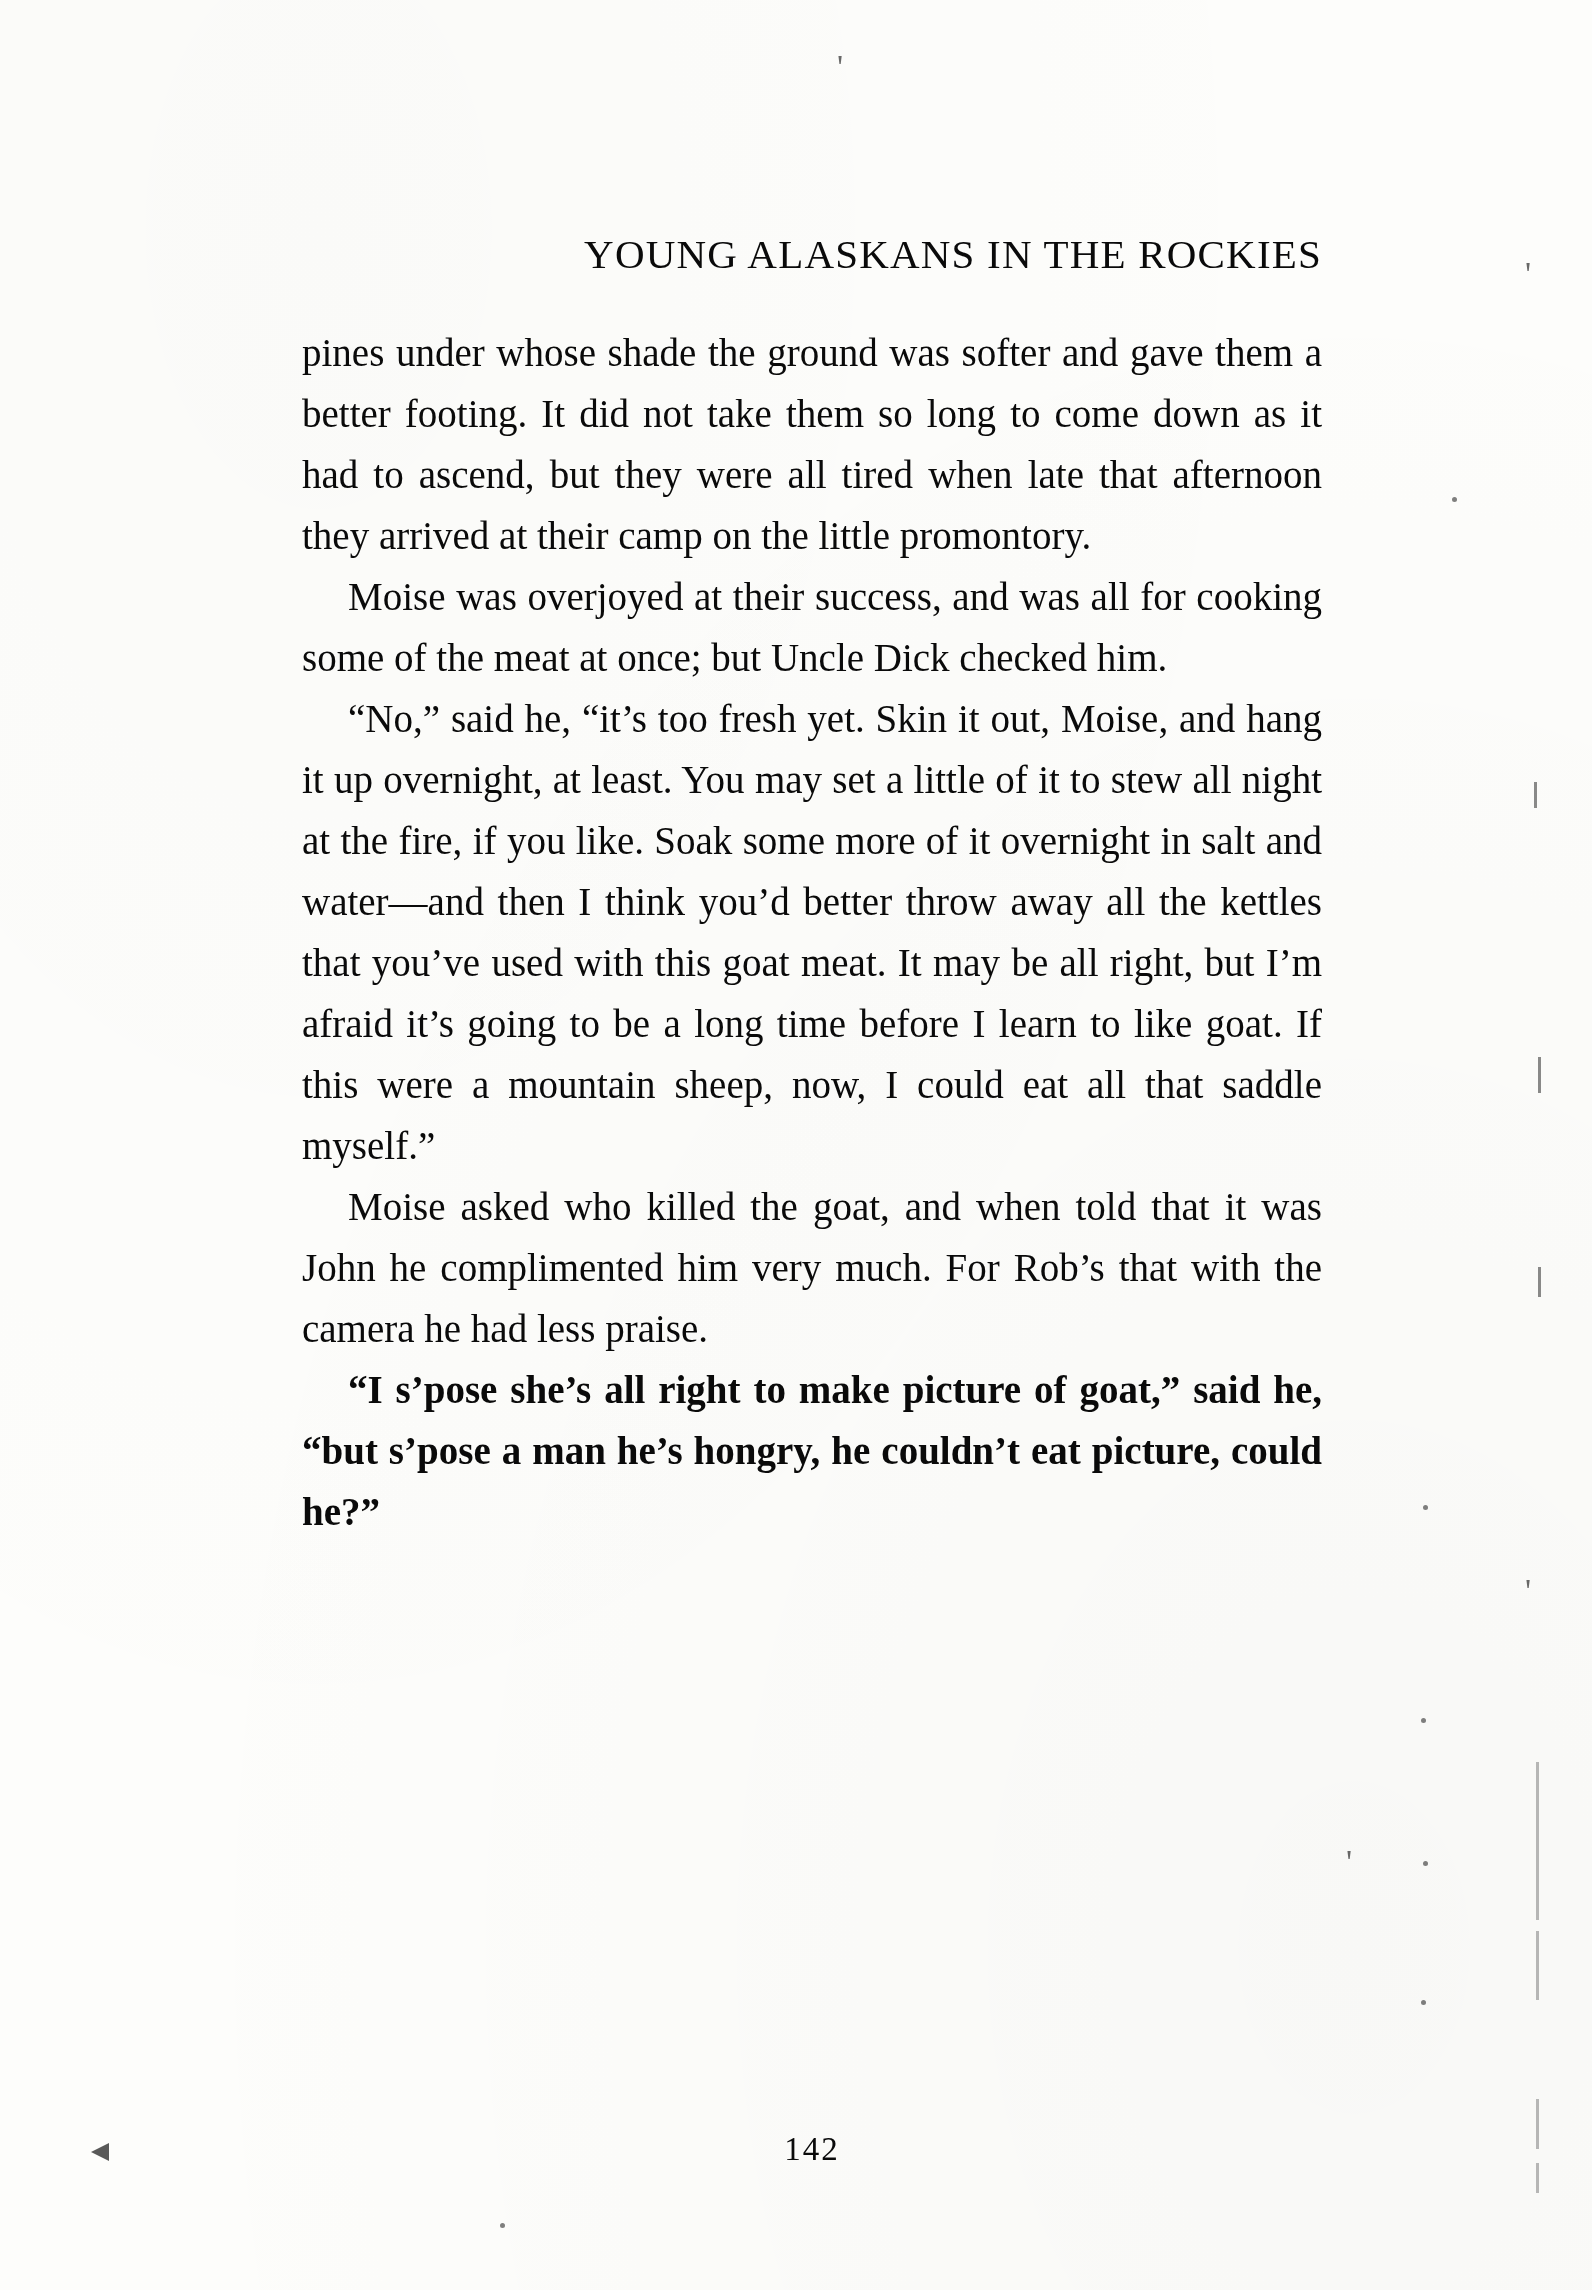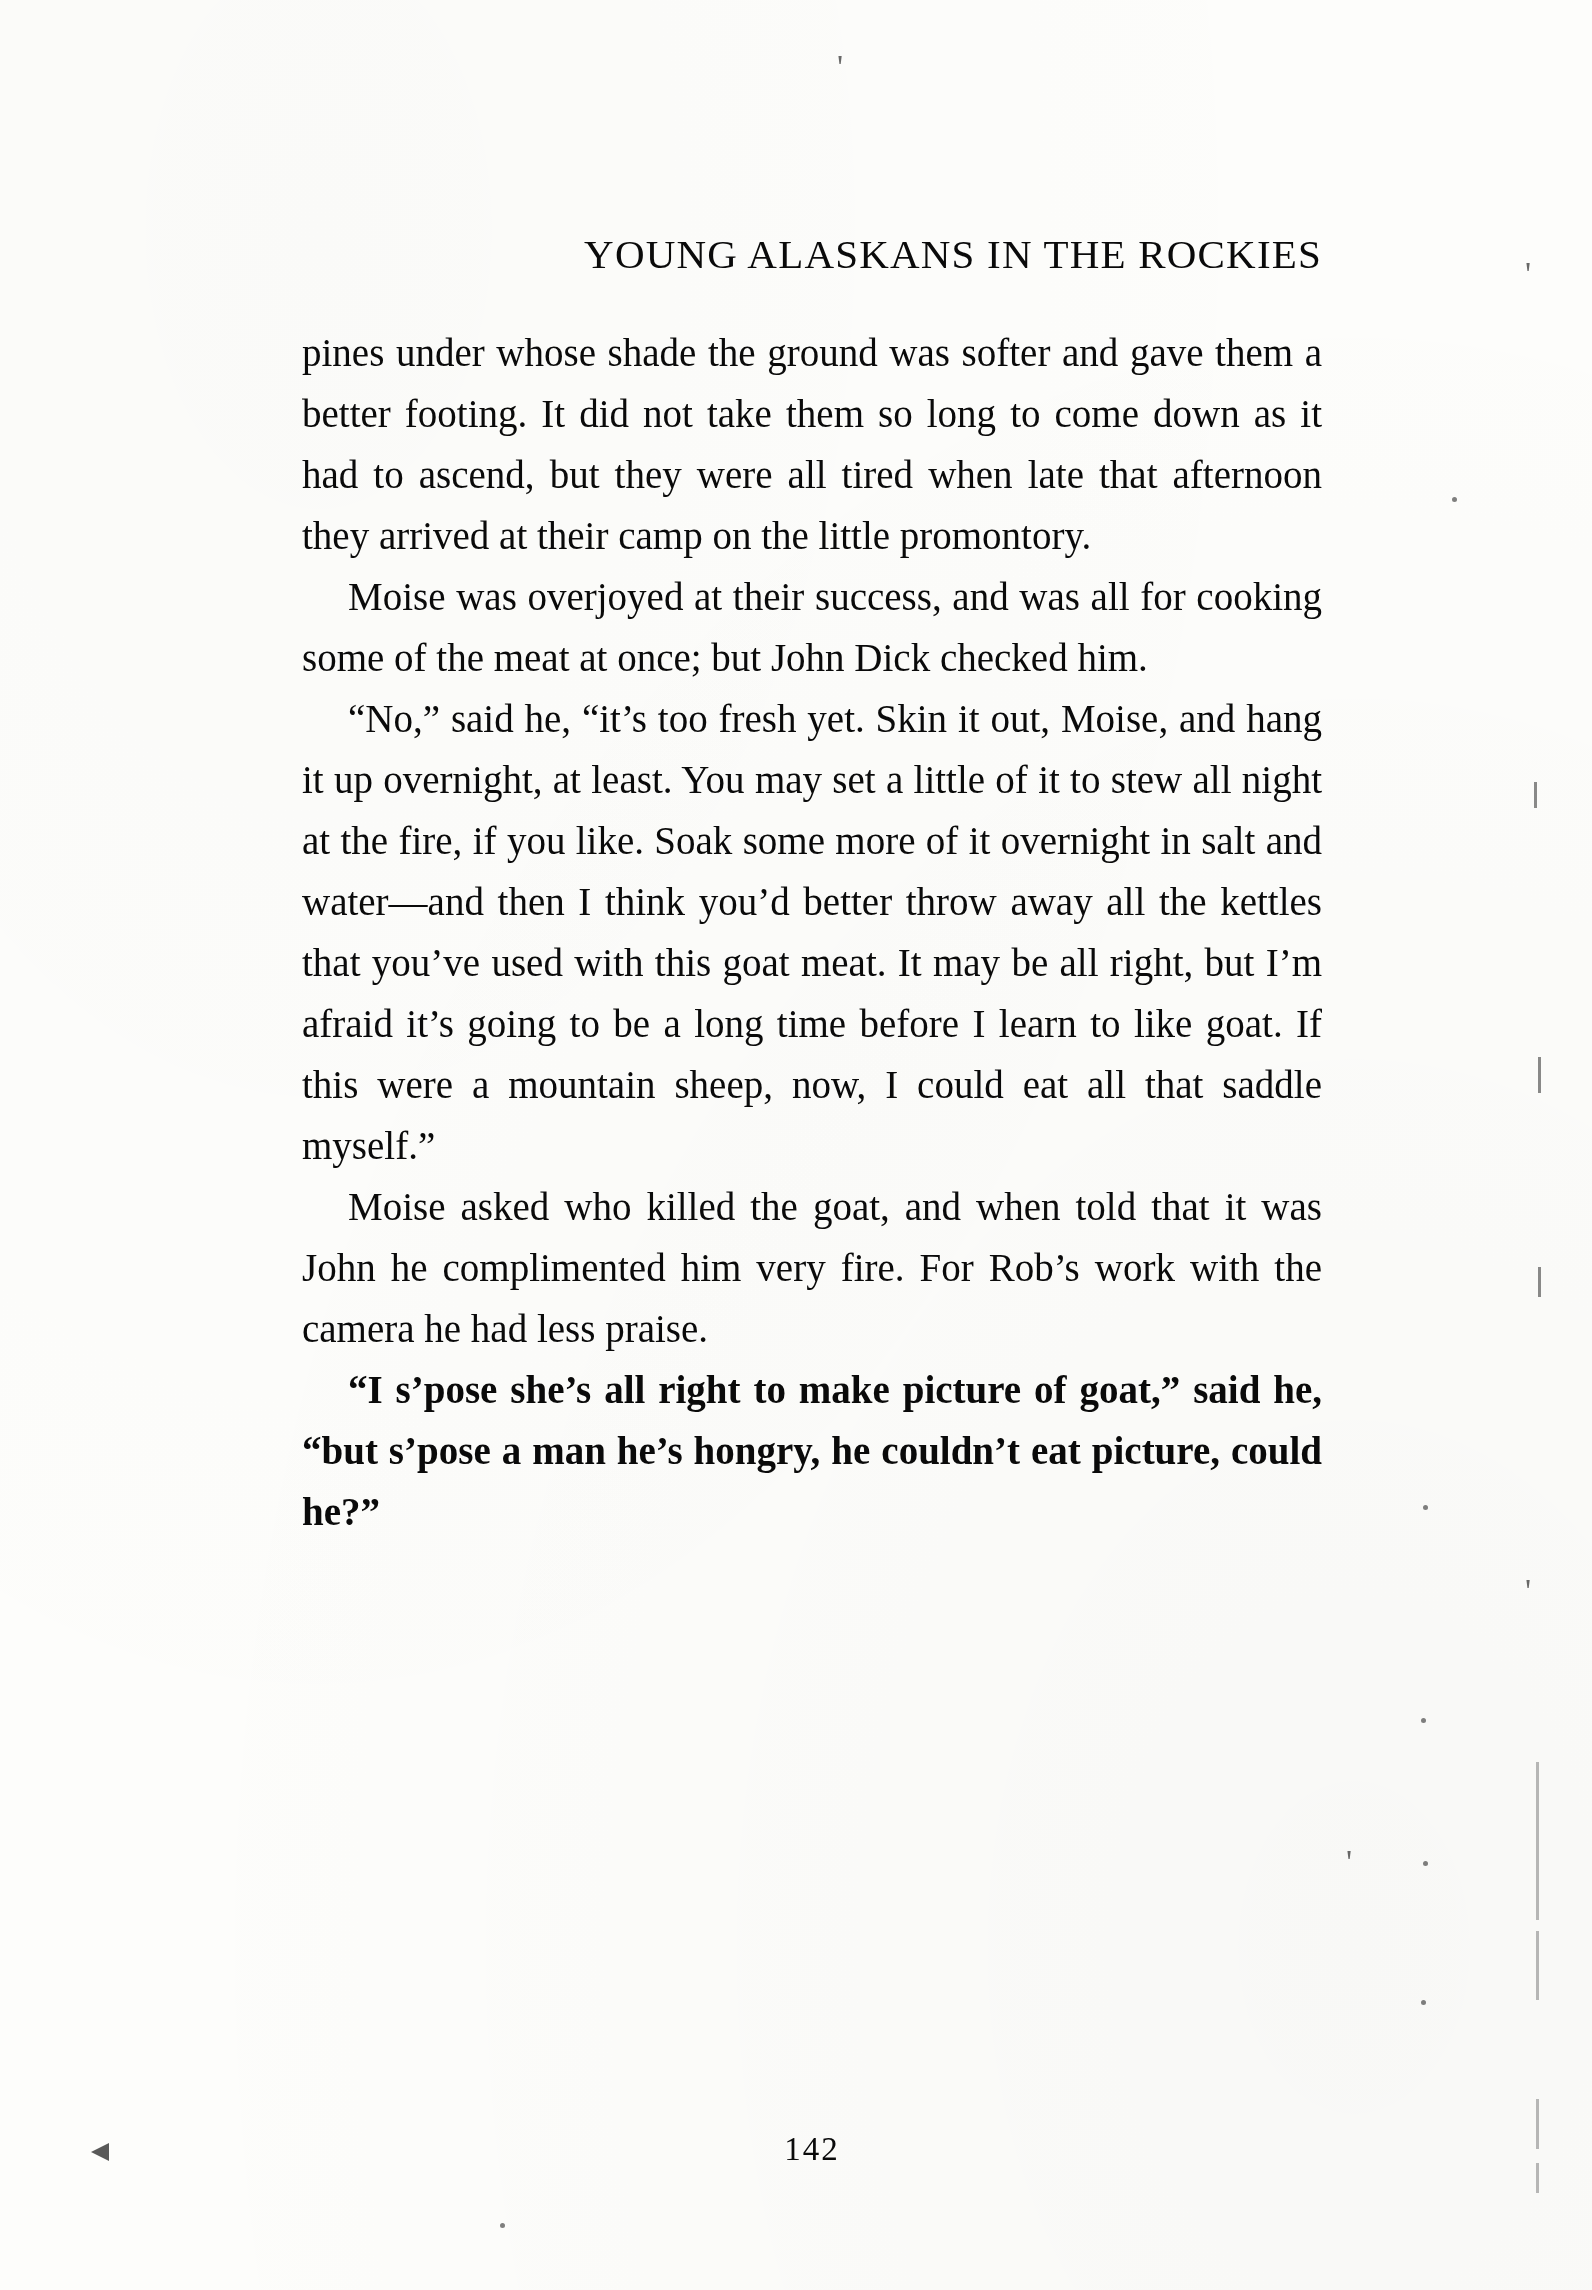--- a/index.html
+++ b/index.html
@@ -116,22 +116,22 @@
   <div class="artifact edge-line" style="left:1536px; top:2099px; height:50px;"></div>
   <div class="artifact edge-line" style="left:1536px; top:2163px; height:30px;"></div>
   <div class="artifact dot" style="left:500px; top:2223px;"></div>
   <div class="artifact arrow" style="left:91px; top:2143px;"></div>
 
   <div class="text-block">
     <div class="running-head">YOUNG ALASKANS IN THE ROCKIES</div>
 
     <div class="body-copy">
       <p>pines under whose shade the ground was softer and gave them a better footing. It did not take them so long to come down as it had to ascend, but they were all tired when late that afternoon they arrived at their camp on the little promontory.</p>
-      <p class="indent">Moise was overjoyed at their success, and was all for cooking some of the meat at once; but John Dick checked him.</p>
+      <p class="indent">Moise was overjoyed at their success, and was all for cooking some of the meat at once; but Uncle Dick checked him.</p>
       <p class="indent">“No,” said he, “it’s too fresh yet. Skin it out, Moise, and hang it up overnight, at least. You may set a little of it to stew all night at the fire, if you like. Soak some more of it overnight in salt and water—and then I think you’d better throw away all the kettles that you’ve used with this goat meat. It may be all right, but I’m afraid it’s going to be a long time before I learn to like goat. If this were a mountain sheep, now, I could eat all that saddle myself.”</p>
-      <p class="indent">Moise asked who killed the goat, and when told that it was John he complimented him very fire. For Rob’s work with the camera he had less praise.</p>
+      <p class="indent">Moise asked who killed the goat, and when told that it was John he complimented him very much. For Rob’s that with the camera he had less praise.</p>
       <p class="indent last-line-natural">“I s’pose she’s all right to make picture of goat,” said he, “but s’pose a man he’s hongry, he couldn’t eat picture, could he?”</p>
     </div>
 
     <div class="folio">142</div>
   </div>
 </div>
 
 
 </body></html>

